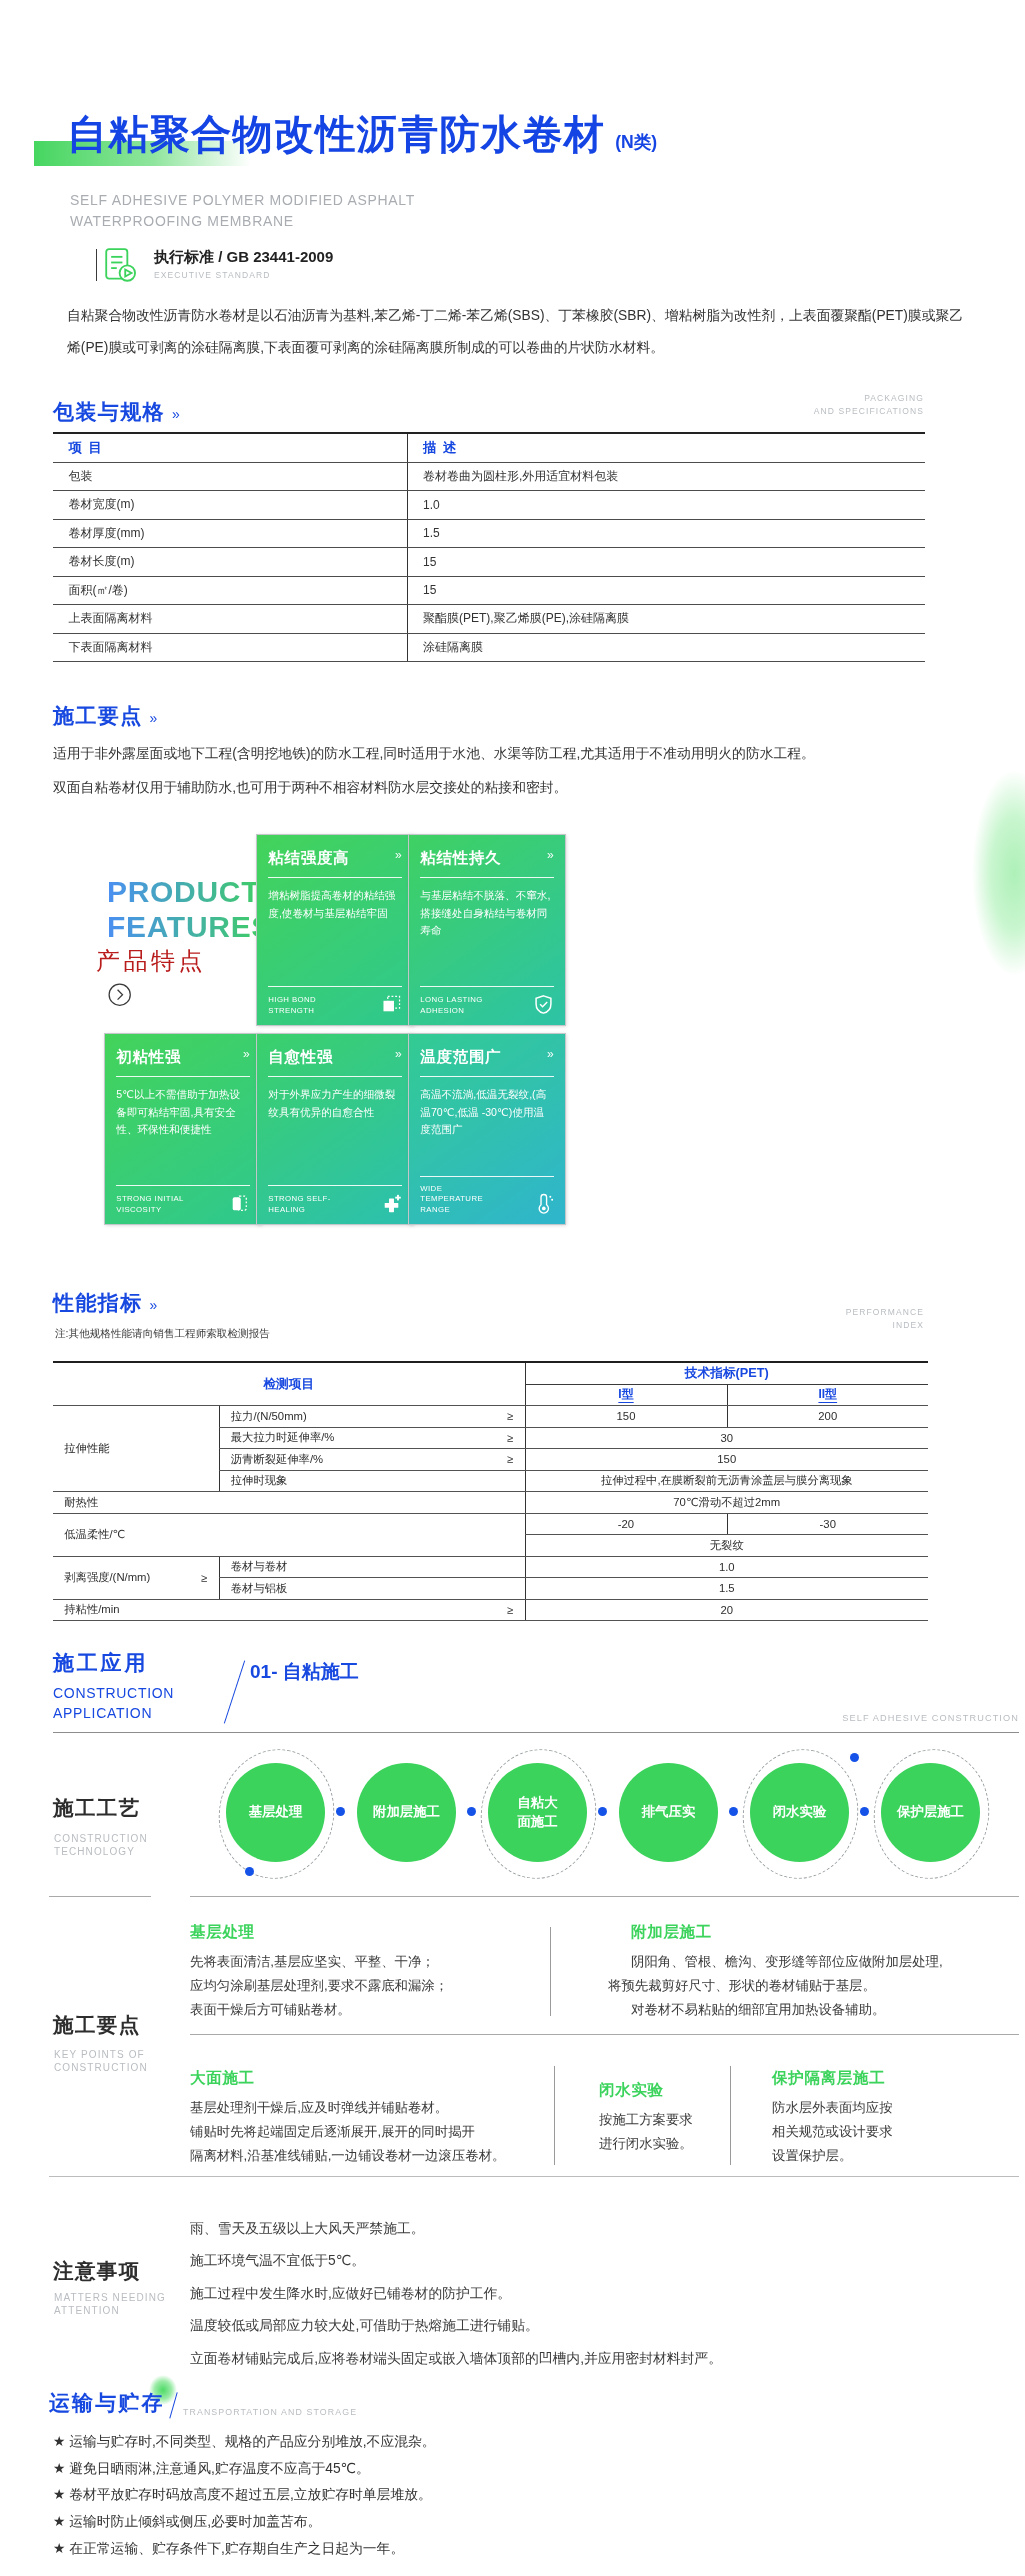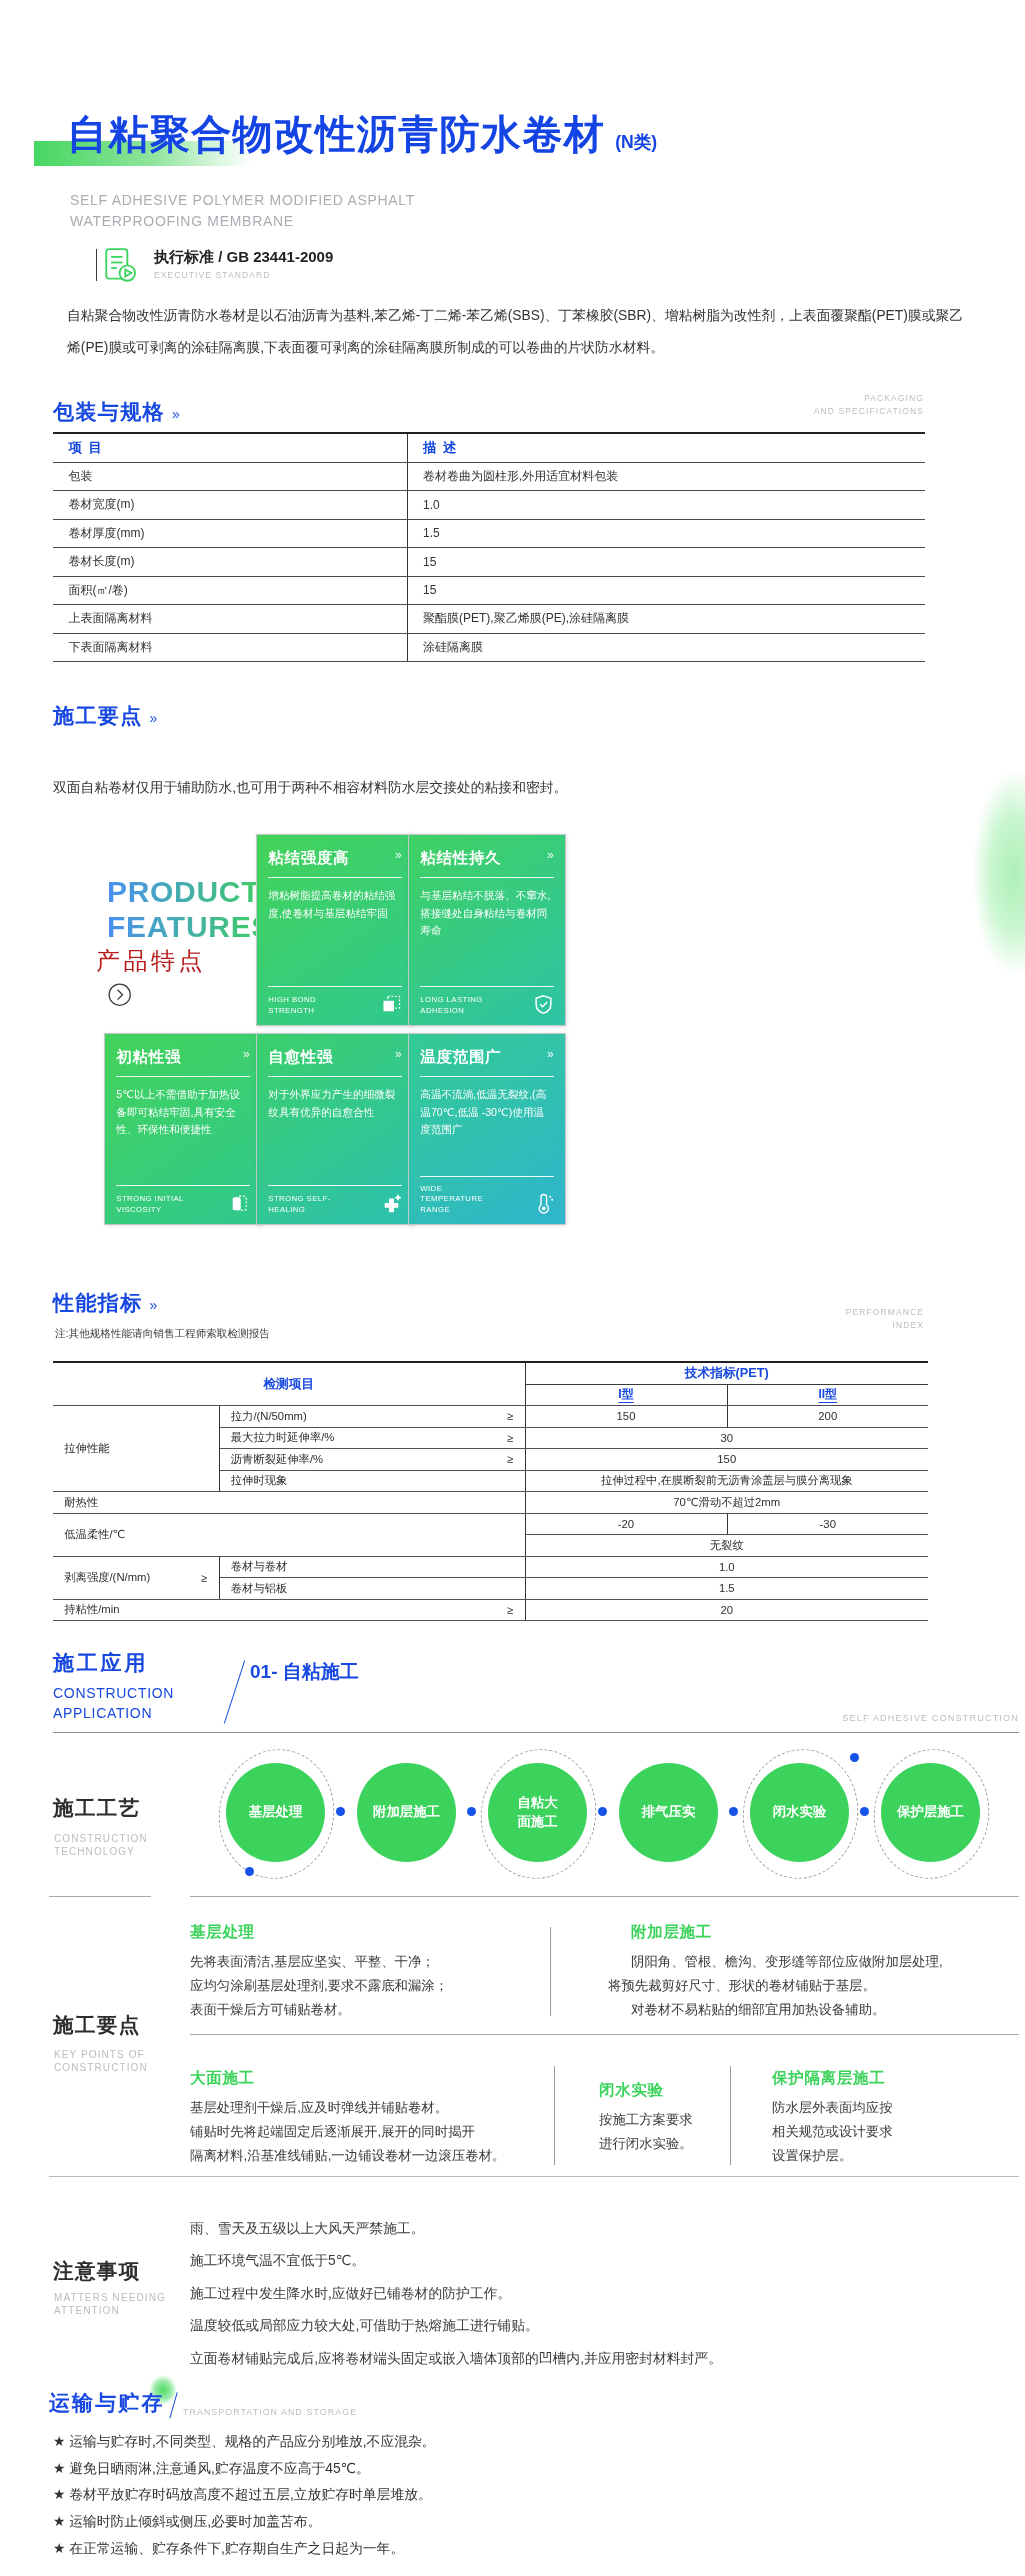--- a/index.html
+++ b/index.html
@@ -145,20 +145,21 @@
     <tr>
           <td class="c1">下表面隔离材料</td>
           <td>涂硅隔离膜</td>
         </tr>
   </tbody>
     </table>
 
   <div class="abs sec-h" style="left:53px;top:702px;">
     <span>施工要点</span><span class="arr">»</span>
   </div>
+  <div class="abs body-t" style="left:53px;top:745px;">适用于非外露屋面或地下工程(含明挖地铁)的防水工程,同时适用于水池、水渠等防工程,尤其适用于不准动用明火的防水工程。</div>
   <div class="abs body-t" style="left:53px;top:779px;">双面自粘卷材仅用于辅助防水,也可用于两种不相容材料防水层交接处的粘接和密封。</div>
   <div class="abs deco-blob" style="left:972px;top:770px;width:85px;height:206px;"></div>
 
   <div class="abs grad-text" style="left:107px;top:874px;">
     <div>PRODUCT</div>
     <div>FEATURES</div>
   </div>
   <div class="abs" style="left:96px;top:945px;font-size:24px;color:#b91c1c;letter-spacing:3.5px;">产品特点</div>
   <span class="abs" style="left:107px;top:982px;">
     <svg width="25.4" height="25.4" viewBox="0 0 36 36" fill="none" stroke="#3a3a3a" stroke-width="1.8">

